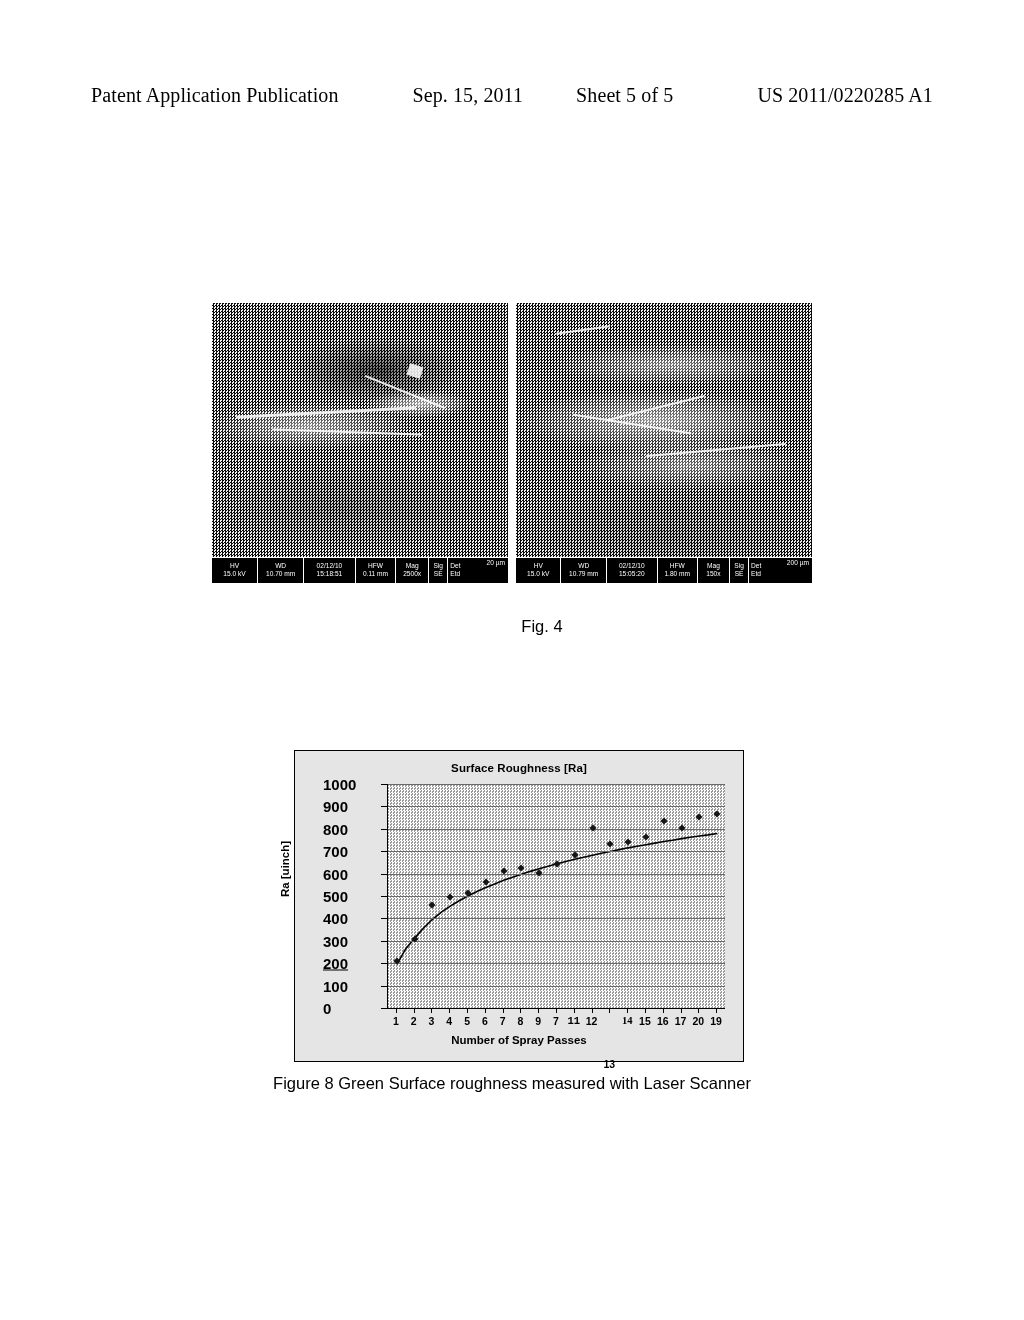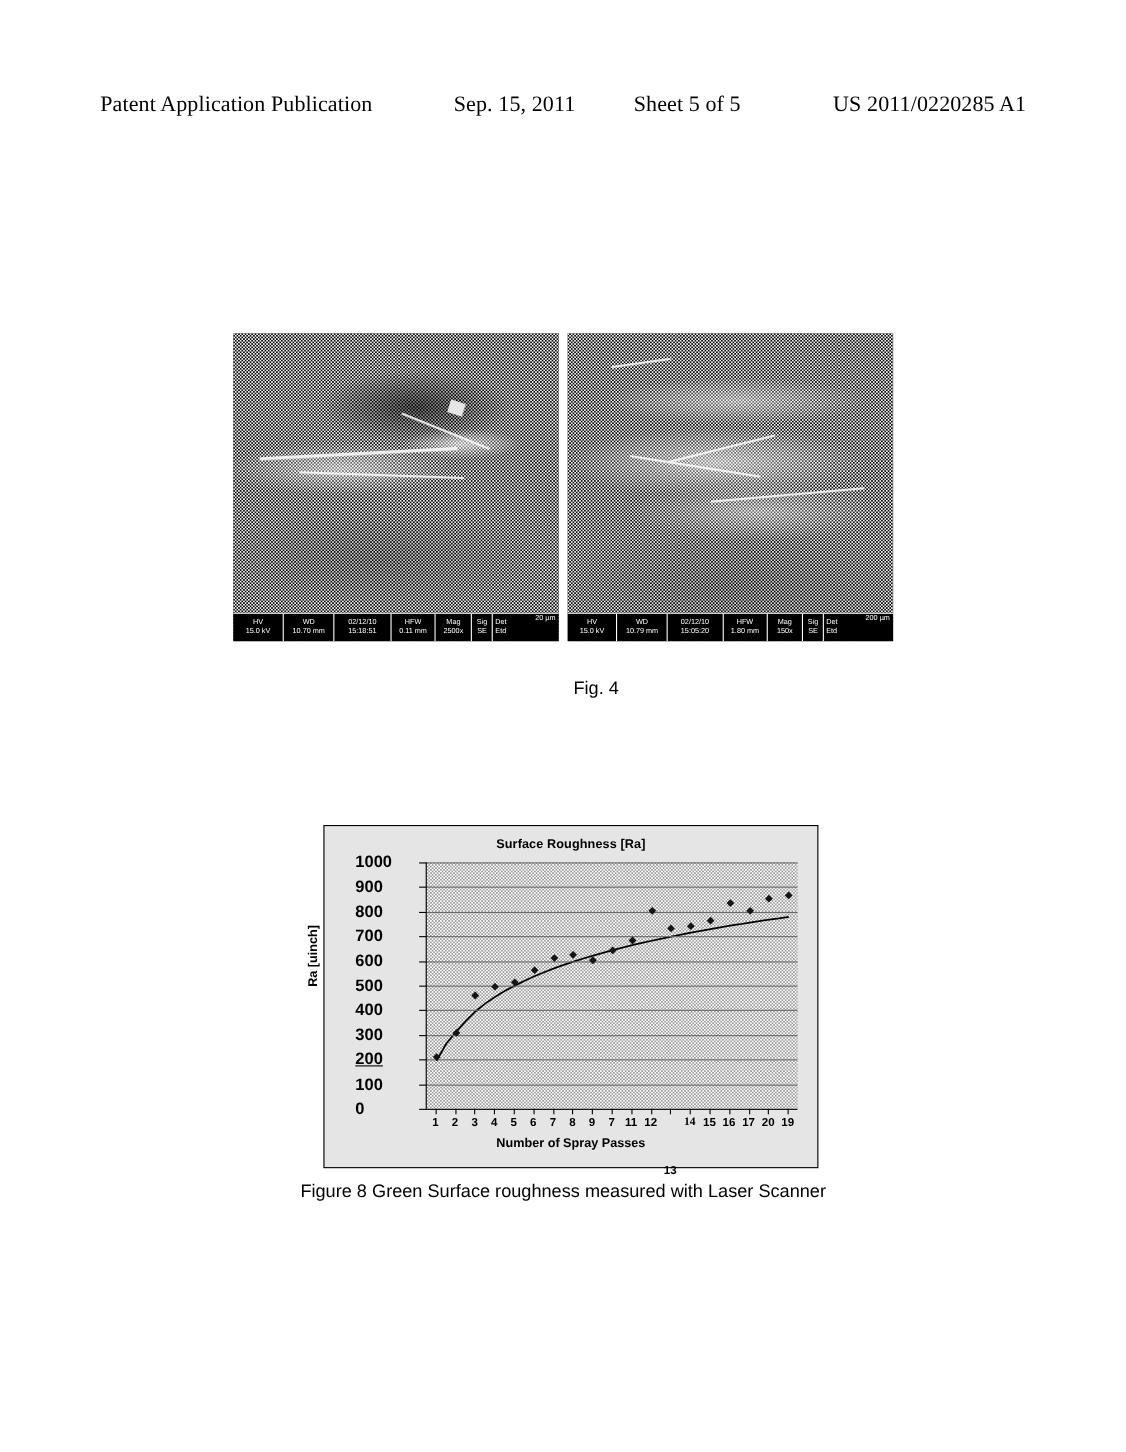--- a/index.html
+++ b/index.html
@@ -477,21 +477,21 @@
     <div class="xtick-label" style="left: 189.842px;">6</div>
     <div class="xtick-mark" style="left: 207.632px;"></div>
     <div class="xtick-label" style="left: 207.632px;">7</div>
     <div class="xtick-mark" style="left: 225.421px;"></div>
     <div class="xtick-label" style="left: 225.421px;">8</div>
     <div class="xtick-mark" style="left: 243.211px;"></div>
     <div class="xtick-label" style="left: 243.211px;">9</div>
     <div class="xtick-mark" style="left: 261px;"></div>
     <div class="xtick-label" style="left: 261px;">7</div>
     <div class="xtick-mark" style="left: 278.789px;"></div>
-    <div class="xtick-label" style="left: 278.789px;">11</div>
+    <div class="xtick-label" style="left: 278.789px; font-family: Liberation Mono, monospace;">11</div>
     <div class="xtick-mark" style="left: 296.579px;"></div>
     <div class="xtick-label" style="left: 296.579px;">12</div>
     <div class="xtick-mark" style="left: 314.368px;"></div>
     <div class="xtick-label" style="left: 314.368px; margin-top: 43px;">13</div>
     <div class="xtick-mark" style="left: 332.158px;"></div>
     <div class="xtick-label" style="left: 332.158px; font-family: Liberation Serif, serif;">14</div>
     <div class="xtick-mark" style="left: 349.947px;"></div>
     <div class="xtick-label" style="left: 349.947px;">15</div>
     <div class="xtick-mark" style="left: 367.737px;"></div>
     <div class="xtick-label" style="left: 367.737px;">16</div>

